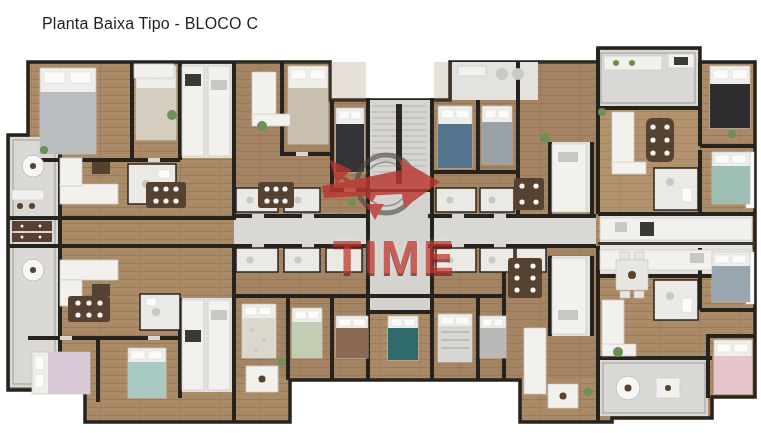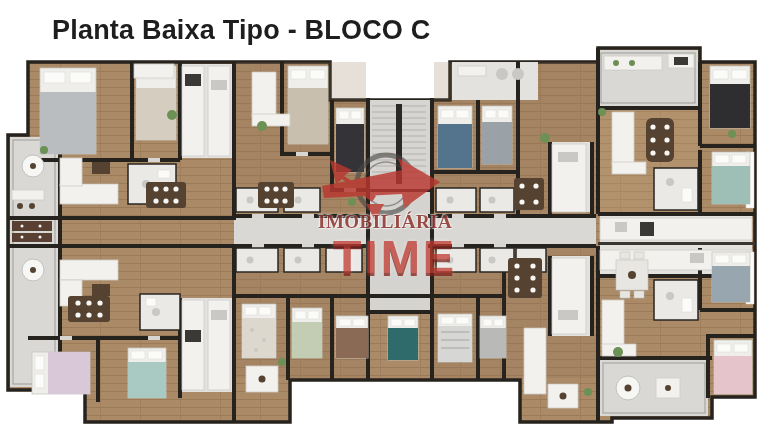--- a/index.html
+++ b/index.html
@@ -2,22 +2,22 @@
 <html style="--bg: #ffffff; --title: #1e1e1e; --wall: #26221d; --wood: #ab8a67; --wood_dark: #8f7050; --tile: #d9d8d4; --bath: #eae9e5; --red: #c23a31; --red_dark: #7e221c; --maroon: #8e3430;"><head>
 <meta charset="utf-8">
 <style>
   html,body{margin:0;padding:0;}
   body{
     width:761px;height:433px;position:relative;overflow:hidden;
     background:var(--bg,#ffffff);
     font-family:"Liberation Sans", sans-serif;
   }
   .page-title{
-    position:absolute;left:52px;top:15px;
-    font-size:27px;font-weight:700;letter-spacing:.2px;
+    position:absolute;left:42px;top:15px;
+    font-size:16px;font-weight:400;letter-spacing:.2px;
     color:var(--title,#1e1e1e);
   }
   svg{position:absolute;left:0;top:0;}
   
   .w   {fill:var(--wall,#26221d);}
   .tl  {fill:var(--tile,#d9d8d4);}
   .tl2 {fill:#e3e2de;}
   .lob {fill:#d4d3cf;}
   .ba  {fill:var(--bath,#eae9e5);stroke:#2a2622;stroke-width:1.5;}
   .door{fill:#d7d6d2;}
@@ -505,15 +505,14 @@
     <circle cx="386" cy="184" r="22" fill="none" stroke="#4a4744" stroke-width="1.5" opacity=".6"></circle>
     <g fill="#b8372f">
       <path d="M322,186 L402,170 L398,158 L440,182 L404,208 L402,194 L324,198 Z"></path>
       <path d="M376,196 L344,176 L352,170 L330,160 L336,184 L342,179 L372,202 Z"></path>
       <path d="M366,204 L384,204 L375,220 Z"></path>
     </g>
   </g>
 </svg>
 
 <div class="wm">
-  <div class="wm-imob">IMOBILIÁRIA</div>
   <div class="wm-time">TIME</div>
 </div>
 
 </body></html>

